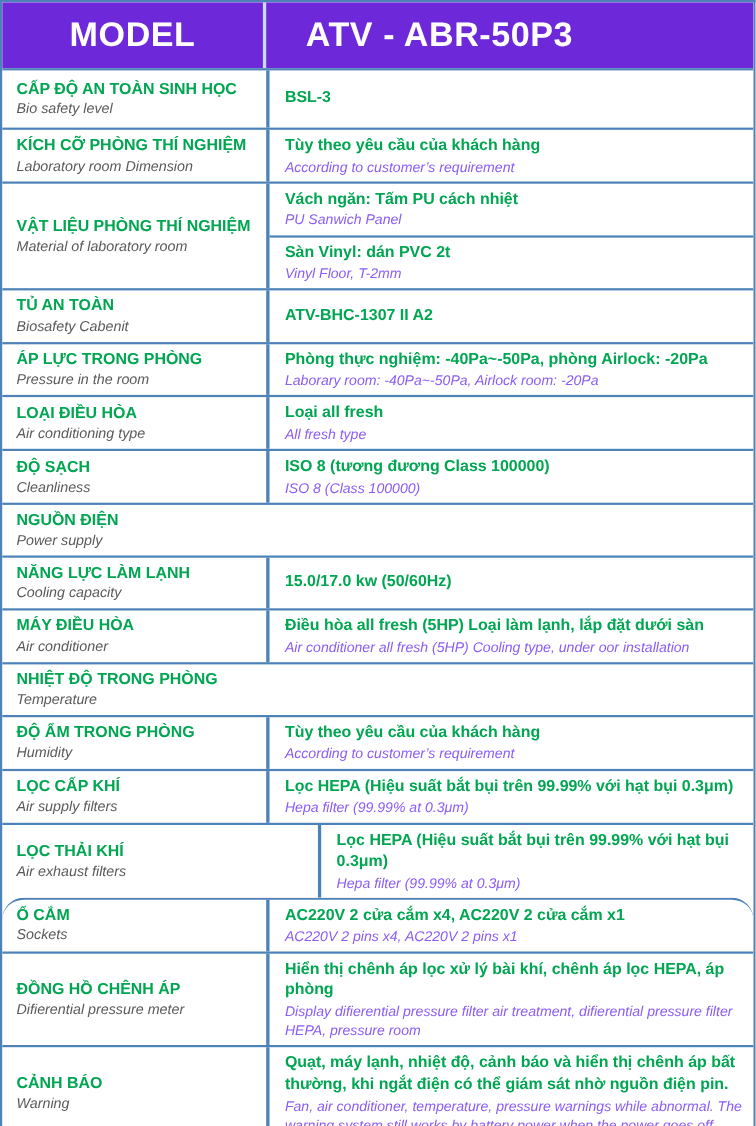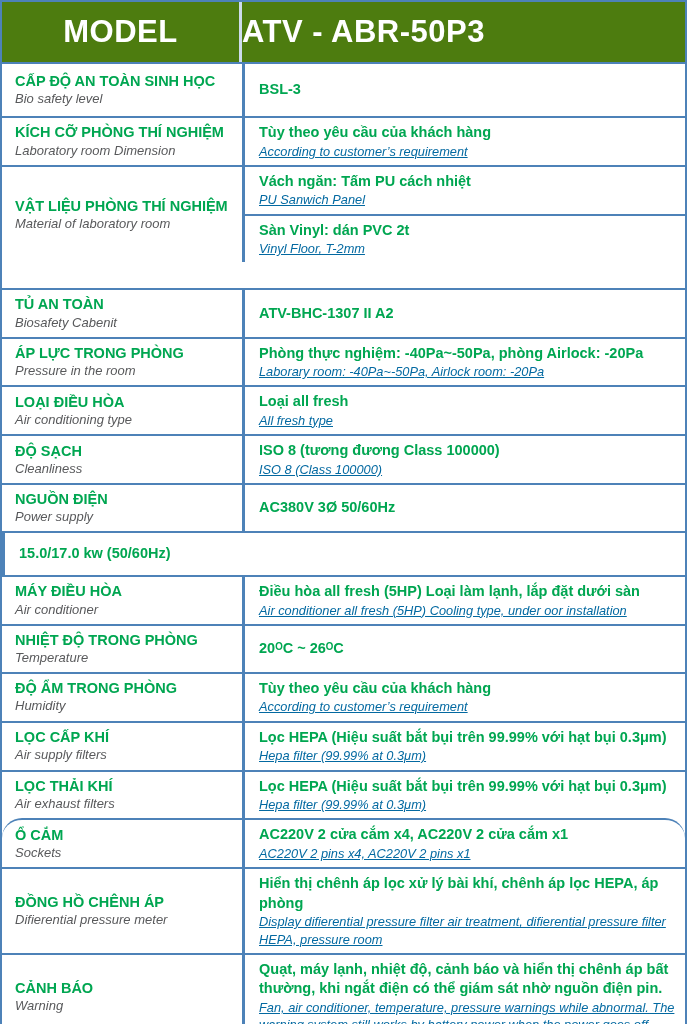--- a/index.html
+++ b/index.html
@@ -3,33 +3,33 @@
 <meta charset="utf-8">
 <style>
   html,body{margin:0;padding:0;background:#ffffff;}
   body{width:687px;height:1024px;font-family:"Liberation Sans","DejaVu Sans",sans-serif;}
   .table{
     box-sizing:border-box;width:687px;height:1024px;
     display:flex;flex-direction:column;
     border:2px solid #4d82b8;border-bottom:none;
     background:#ffffff;overflow:hidden;
   }
-  .header{display:flex;background:#4d7c0f;min-height:60px;flex:0 0 auto;}
+  .header{display:flex;background:#6d28d9;min-height:60px;flex:0 0 auto;gap:36px;}
   .h-left{width:240px;box-sizing:border-box;display:flex;align-items:center;justify-content:center;border-right:3px solid #cddcec;}
   .h-right{flex:1;display:flex;align-items:center;justify-content:flex-start;}
   .h-text{color:#ffffff;font-weight:bold;font-size:31px;letter-spacing:0.5px;}
   .row{display:flex;border-top:2px solid #4d82b8;flex:0 0 auto;}
   .label-cell{width:240px;box-sizing:border-box;padding:5px 8px 5px 13px;display:flex;flex-direction:column;justify-content:center;}
   .value-cell{flex:1;border-left:3px solid #4d82b8;display:flex;flex-direction:column;}
   .subcell{flex:1;display:flex;flex-direction:column;justify-content:center;padding:5px 10px 5px 14px;box-sizing:border-box;}
   .subcell + .subcell{border-top:2px solid #4d82b8;}
   .lv{color:#00a651;font-weight:bold;font-size:14.5px;line-height:1.25;}
   .le{color:#58595b;font-style:italic;font-size:13px;line-height:1.3;margin-top:1px;}
   .vv{color:#00a651;font-weight:bold;font-size:14.5px;line-height:1.35;}
-  .ve{color:#0369a1;font-style:italic;font-size:12.8px;line-height:1.35;text-decoration:underline;}
+  .ve{color:#8b5cf6;font-style:italic;font-size:12.8px;line-height:1.35;}
 </style>
 </head>
 <body>
 
 <div class="table">
   <div class="header">
     <div class="h-left">
       <span class="h-text">MODEL</span>
     </div>
     <div class="h-right">
@@ -66,21 +66,21 @@
         <div class="value-cell">
           <div class="subcell">
             <div class="vv">Vách ngăn: Tấm PU cách nhiệt</div>
             <div class="ve">PU Sanwich Panel</div>
           </div>
           <div class="subcell">
             <div class="vv">Sàn Vinyl: dán PVC 2t</div>
             <div class="ve">Vinyl Floor, T-2mm</div>
           </div>
         </div>
-      </div><div class="row" style="min-height: 42px; margin-top: 26px;">
+      </div><div class="row" style="min-height: 42px;">
         <div class="label-cell">
           <div class="lv">TỦ AN TOÀN</div>
           <div class="le">Biosafety Cabenit</div>
         </div>
         <div class="value-cell">
           <div class="subcell">
             <div class="vv">ATV-BHC-1307 II A2</div>
           </div>
         </div>
       </div><div class="row" style="min-height: 44px;">
@@ -114,26 +114,25 @@
           <div class="subcell">
             <div class="vv">ISO 8 (tương đương Class 100000)</div>
             <div class="ve">ISO 8 (Class 100000)</div>
           </div>
         </div>
       </div><div class="row" style="min-height: 42px;">
         <div class="label-cell">
           <div class="lv">NGUỒN ĐIỆN</div>
           <div class="le">Power supply</div>
         </div>
-        <div class="value-cell">
-          <div class="subcell">
-            <div class="vv">AC380V 3Ø 50/60Hz</div>
-          </div>
-        </div>
-      </div><div class="row" style="min-height: 42px;">
+      </div><div class="row" style="min-height: 42px;">
+        <div class="label-cell">
+          <div class="lv">NĂNG LỰC LÀM LẠNH</div>
+          <div class="le">Cooling capacity</div>
+        </div>
         <div class="value-cell">
           <div class="subcell">
             <div class="vv">15.0/17.0 kw (50/60Hz)</div>
           </div>
         </div>
       </div><div class="row" style="min-height: 44px;">
         <div class="label-cell">
           <div class="lv">MÁY ĐIỀU HÒA</div>
           <div class="le">Air conditioner</div>
         </div>
@@ -141,25 +140,20 @@
           <div class="subcell">
             <div class="vv">Điều hòa all fresh (5HP) Loại làm lạnh, lắp đặt dưới sàn</div>
             <div class="ve">Air conditioner all fresh (5HP) Cooling type, under oor installation</div>
           </div>
         </div>
       </div><div class="row" style="min-height: 40px;">
         <div class="label-cell">
           <div class="lv">NHIỆT ĐỘ TRONG PHÒNG</div>
           <div class="le">Temperature</div>
         </div>
-        <div class="value-cell">
-          <div class="subcell">
-            <div class="vv">20ᴼC ~ 26ᴼC</div>
-          </div>
-        </div>
       </div><div class="row" style="min-height: 42px;">
         <div class="label-cell">
           <div class="lv">ĐỘ ẨM TRONG PHÒNG</div>
           <div class="le">Humidity</div>
         </div>
         <div class="value-cell">
           <div class="subcell">
             <div class="vv">Tùy theo yêu cầu của khách hàng</div>
             <div class="ve">According to customer’s requirement</div>
           </div>
@@ -168,21 +162,21 @@
         <div class="label-cell">
           <div class="lv">LỌC CẤP KHÍ</div>
           <div class="le">Air supply filters</div>
         </div>
         <div class="value-cell">
           <div class="subcell">
             <div class="vv">Lọc HEPA (Hiệu suất bắt bụi trên 99.99% với hạt bụi 0.3μm)</div>
             <div class="ve">Hepa filter (99.99% at 0.3μm)</div>
           </div>
         </div>
-      </div><div class="row" style="min-height: 42px;">
+      </div><div class="row" style="min-height: 42px; gap: 47px;">
         <div class="label-cell">
           <div class="lv">LỌC THẢI KHÍ</div>
           <div class="le">Air exhaust filters</div>
         </div>
         <div class="value-cell">
           <div class="subcell">
             <div class="vv">Lọc HEPA (Hiệu suất bắt bụi trên 99.99% với hạt bụi 0.3μm)</div>
             <div class="ve">Hepa filter (99.99% at 0.3μm)</div>
           </div>
         </div>

